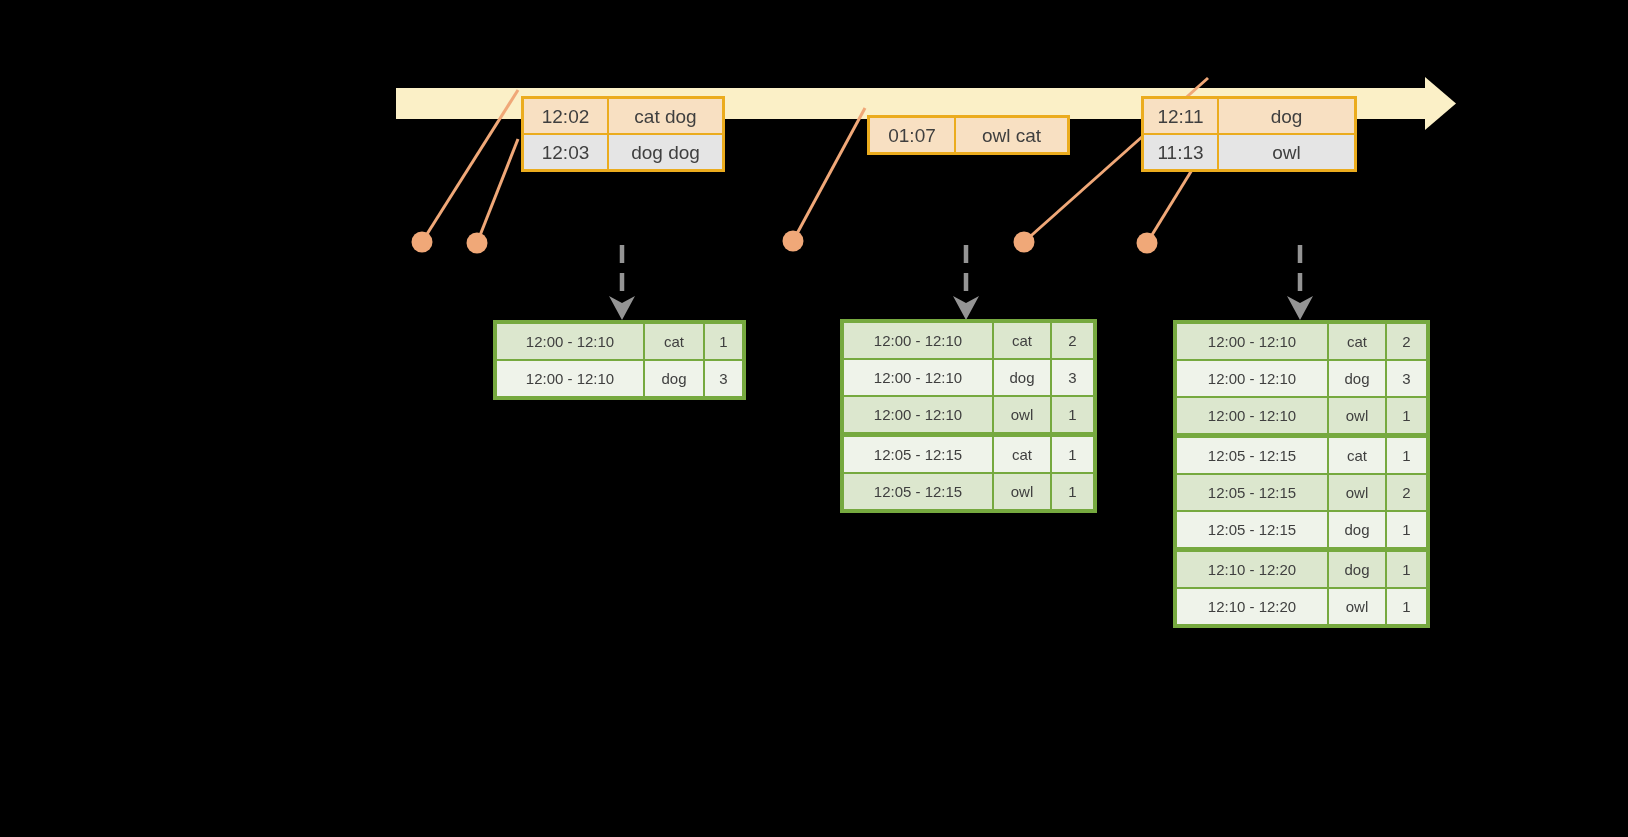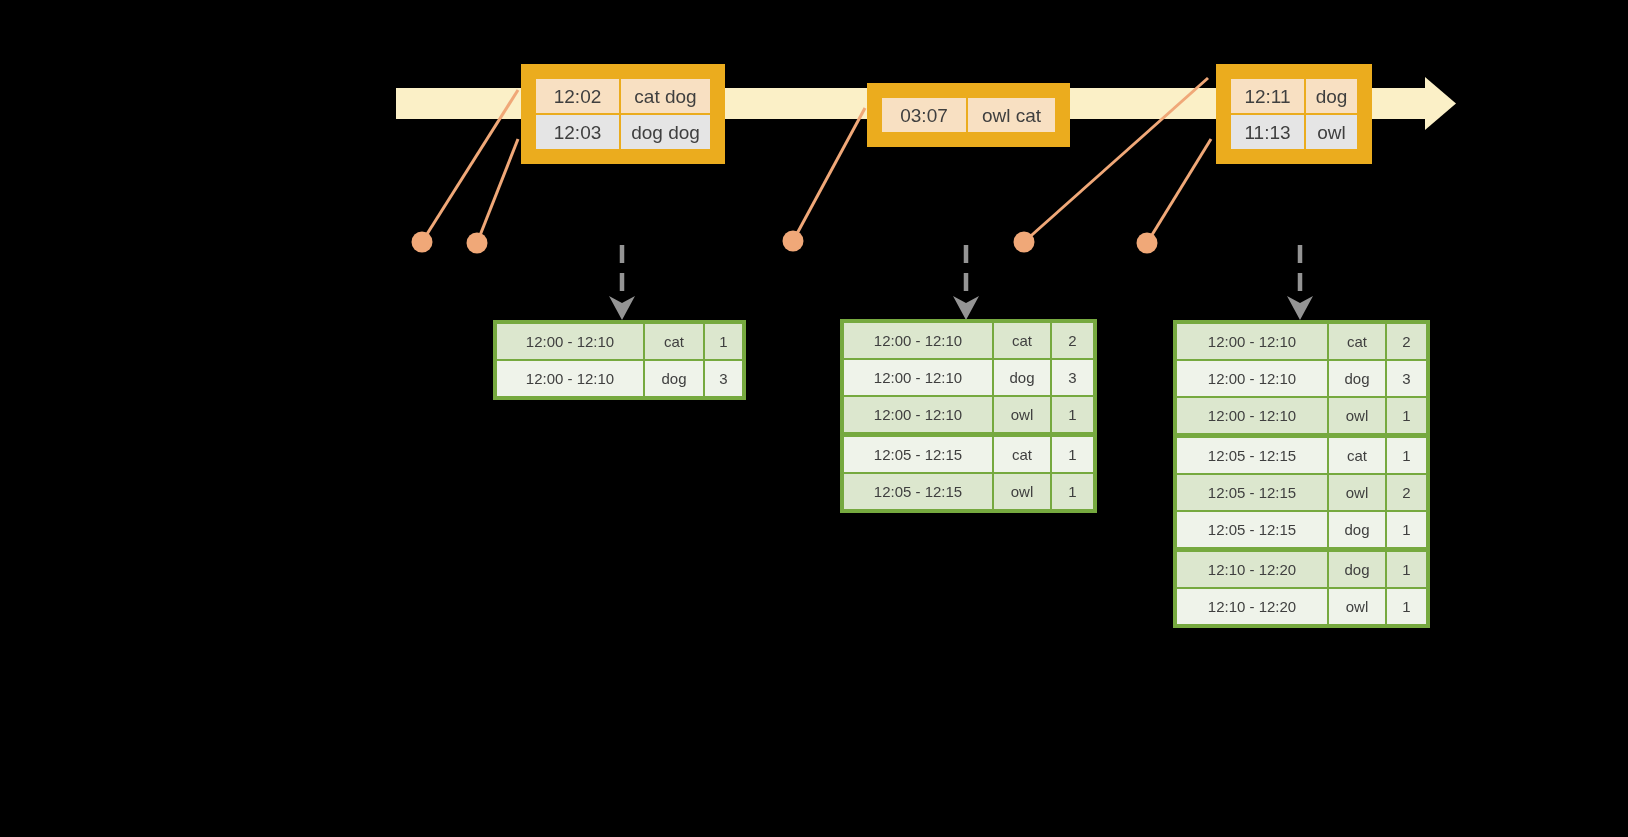--- a/index.html
+++ b/index.html
@@ -10,33 +10,34 @@
     font-family:"Liberation Sans","DejaVu Sans",sans-serif;
     color:#3f3f3f;
     overflow:hidden;
   }
   .overlay{position:absolute;left:0;top:0;z-index:2;pointer-events:none;}
 
   
   .etable{
     position:absolute;z-index:3;
     background:#EBAC1E;
-    padding:15px;display:flex;flex-direction:column;gap:2px;
+    padding:3px;display:flex;flex-direction:column;gap:2px;
     box-sizing:border-box;
+    margin-top:32px;
   }
   .erow{display:grid;gap:2px;height:34px;}
   .erow .cell{display:flex;align-items:center;justify-content:center;
     font-size:19px;line-height:1;}
   .e-dark  .cell{background:#F8E0C2;}
   .e-light .cell{background:#e5e5e5;}
   #etable-a{left:521px;top:64px;width:204px;}
   #etable-a .erow{grid-template-columns:83px 1fr;}
   #etable-b{left:867px;top:83px;width:203px;}
   #etable-b .erow{grid-template-columns:84px 1fr;}
-  #etable-c{left:1216px;top:64px;width:156px;}
+  #etable-c{left:1141px;top:64px;width:216px;}
   #etable-c .erow{grid-template-columns:73px 1fr;}
 
   
   .rtable{
     position:absolute;z-index:3;
     background:#76A93F;
     padding:4px;display:flex;flex-direction:column;gap:2px;
     box-sizing:border-box;
   }
   .rrow{display:grid;gap:2px;height:35px;}
@@ -89,21 +90,21 @@
       <div class="cell">cat dog</div>
     </div>
     <div class="erow e-light">
       <div class="cell">12:03</div>
       <div class="cell">dog dog</div>
     </div>
   </div>
 
   <div class="etable" id="etable-b">
     <div class="erow e-dark">
-      <div class="cell">03:07</div>
+      <div class="cell">01:07</div>
       <div class="cell">owl cat</div>
     </div>
   </div>
 
   <div class="etable" id="etable-c">
     <div class="erow e-dark">
       <div class="cell">12:11</div>
       <div class="cell">dog</div>
     </div>
     <div class="erow e-light">

